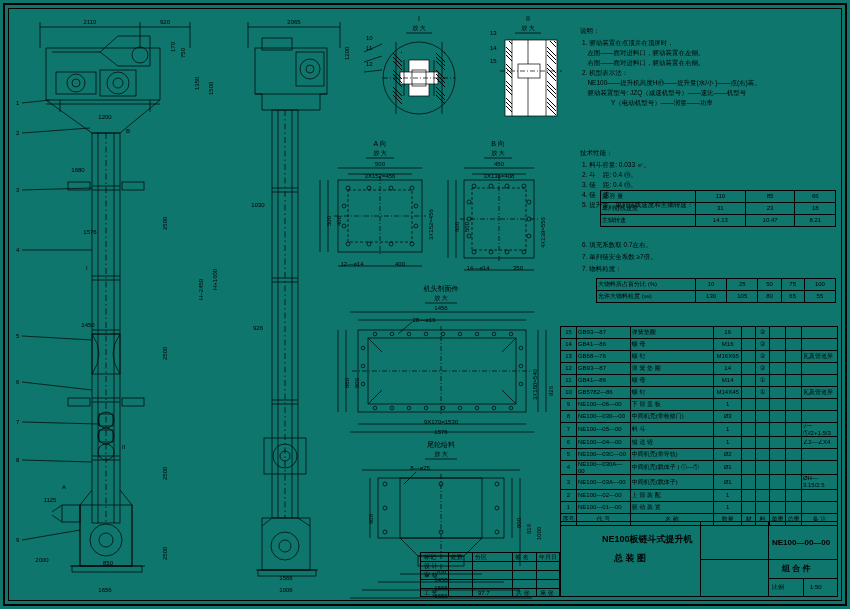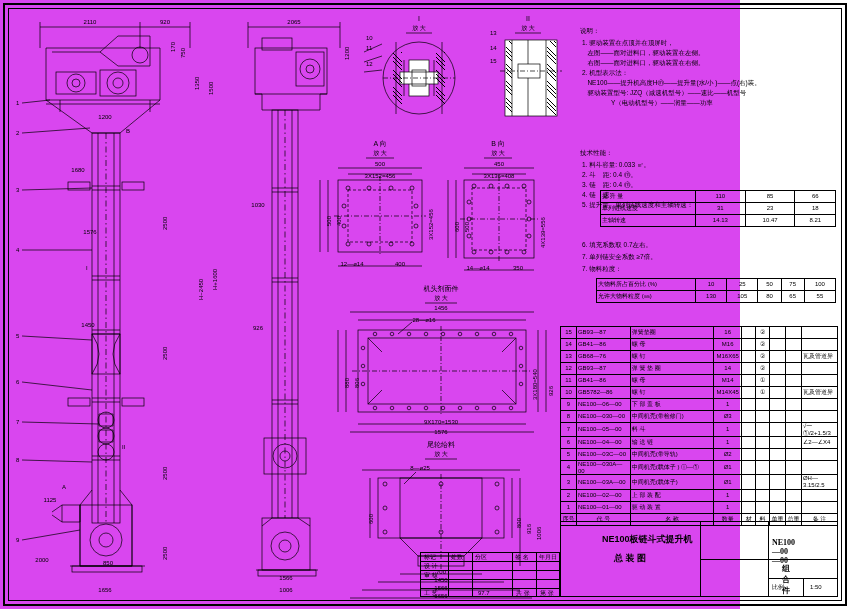--- a/index.html
+++ b/index.html
@@ -1,17 +1,17 @@
 <!DOCTYPE html>
 <html><head>
 <meta charset="utf-8">
 <style>
   html,body{margin:0;padding:0;background:#fff;}
   body{width:850px;height:609px;overflow:hidden;font-family:"Liberation Sans",sans-serif;color:#000;}
-  #sheet{position:relative;width:740px;height:609px;background:#d946ef;}
+  #sheet{position:relative;width:850px;height:609px;background:#0f766e;}
   .ln{position:absolute;background:#000;}
   .h{height:1px;}
   .v{width:1px;}
   .lbl{position:absolute;font-size:6px;line-height:1;white-space:nowrap;}
   .lbl.c{transform:translate(-50%,-50%);}
   .rot{position:absolute;font-size:6px;line-height:1;white-space:nowrap;transform-origin:0 0;transform:rotate(-90deg);}
   .bx{position:absolute;border:1px solid #000;box-sizing:border-box;}
   .bx2{position:absolute;border:2px solid #000;box-sizing:border-box;}
   .hatch{position:absolute;background:repeating-linear-gradient(45deg,#000 0 0.5px,transparent 0.5px 3px);}
   table.tb{position:absolute;border-collapse:collapse;font-size:6px;}
@@ -663,21 +663,21 @@
 
   <div class="bx" style="left:560px;top:521px;width:278px;height:76px;"></div>
   <div class="ln v" style="left:700px;top:521px;height:76px;"></div>
   <div class="ln v" style="left:768px;top:521px;height:76px;"></div>
   <div class="ln h" style="left:700px;top:559px;width:138px;"></div>
   <div class="ln h" style="left:768px;top:578px;width:70px;"></div>
   <div class="ln v" style="left:803px;top:578px;height:19px;"></div>
 
   <div class="ttl" style="left:602px;top:533px;">NE100板链斗式提升机</div>
   <div class="ttl" style="left:614px;top:552px;">总 装 图</div>
-  <div class="ttl" style="left:772px;top:538px;font-size:8px;font-family:Liberation Serif, serif;">NE100—00—00</div>
+  <div class="ttl" style="left:772px;top:538px;font-size:8px;">NE100—00—00</div>
   <div class="ttl" style="left:782px;top:563px;font-size:8px;">组 合 件</div>
   <div class="lbl" style="left:772px;top:584px;">比例</div>
   <div class="lbl" style="left:810px;top:584px;">1:50</div>
 
   <div class="bx" style="left:420px;top:552px;width:140px;height:45px;"></div>
   <div class="ln h" style="left:420px;top:561px;width:140px;"></div>
   <div class="ln h" style="left:420px;top:570px;width:140px;"></div>
   <div class="ln h" style="left:420px;top:579px;width:140px;"></div>
   <div class="ln h" style="left:420px;top:588px;width:140px;"></div>
   <div class="ln v" style="left:448px;top:552px;height:45px;"></div>

